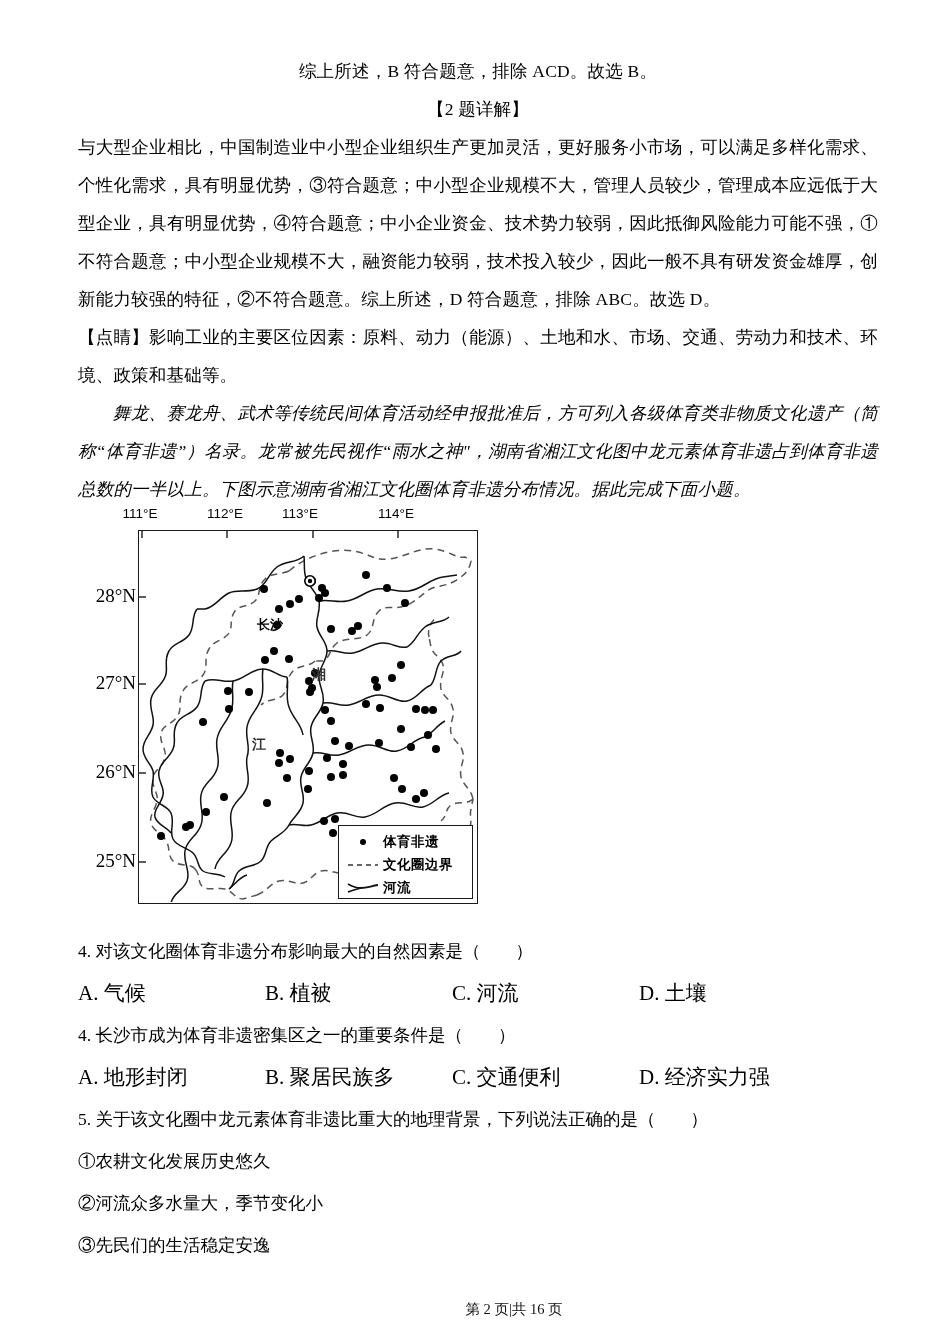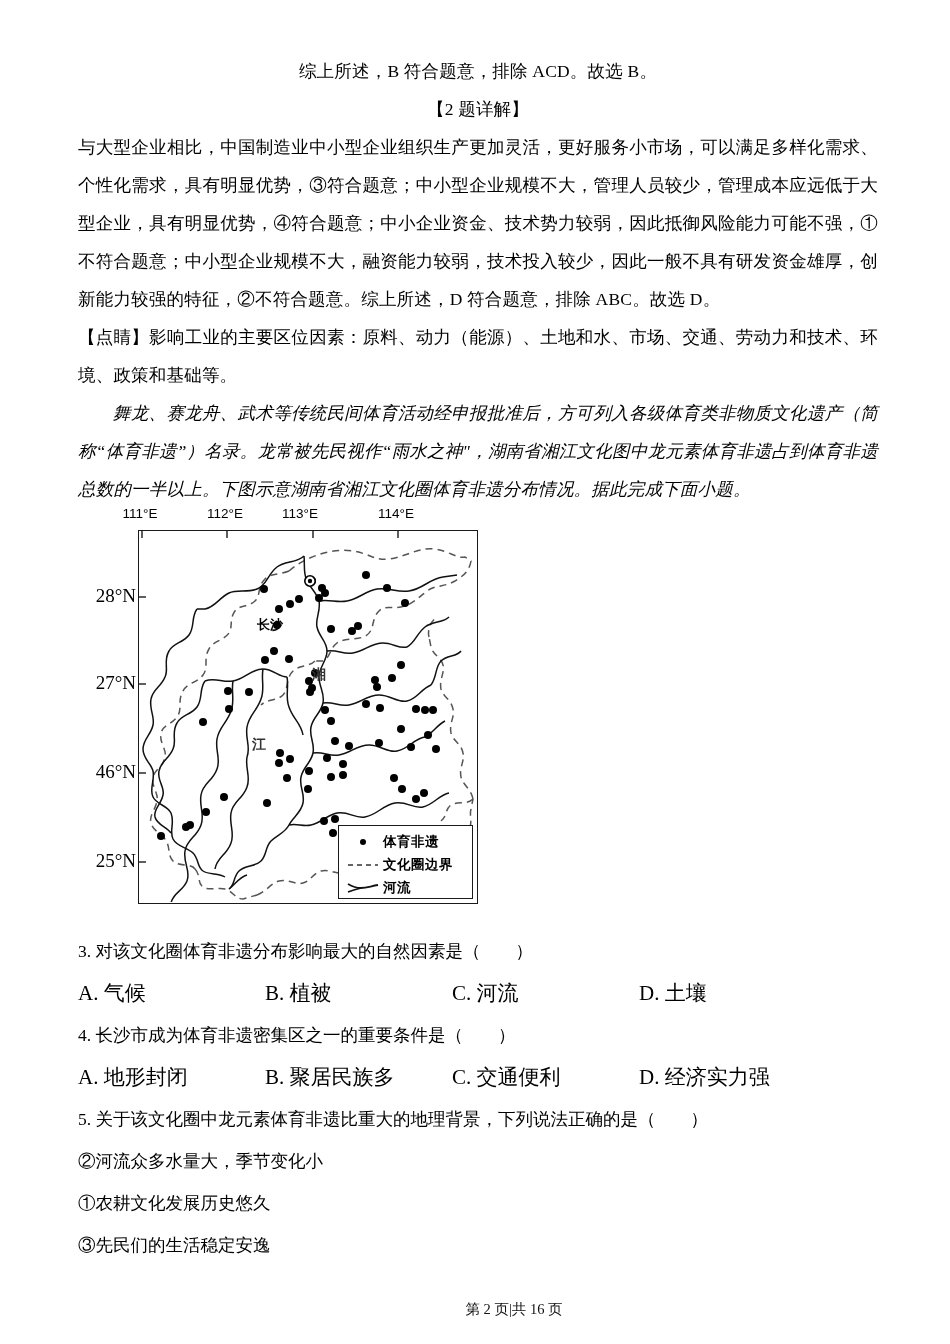--- a/index.html
+++ b/index.html
@@ -197,21 +197,21 @@
 
     <div class="lon-axis">
       <div class="lon-lab" style="left:52px;">111°E</div>
       <div class="lon-lab" style="left:137px;">112°E</div>
       <div class="lon-lab" style="left:212px;">113°E</div>
       <div class="lon-lab" style="left:308px;">114°E</div>
     </div>
 
     <div class="lat-lab" style="top:90px;">28°N</div>
     <div class="lat-lab" style="top:177px;">27°N</div>
-    <div class="lat-lab" style="top:266px;">46°N</div>
+    <div class="lat-lab" style="top:266px;">26°N</div>
     <div class="lat-lab" style="top:355px;">25°N</div>
 
     <div class="map-frame">
       <svg width="337" height="371" viewBox="0 0 337 371">
 
         <g stroke="#1a1a1a" stroke-width="1.4">
           <line x1="3" y1="0" x2="3" y2="7"></line>
           <line x1="88" y1="0" x2="88" y2="7"></line>
           <line x1="174" y1="0" x2="174" y2="7"></line>
           <line x1="259" y1="0" x2="259" y2="7"></line>
@@ -410,37 +410,37 @@
               </svg>
           </span>
           <span class="leg-txt">河流</span>
         </div>
       </div>
     </div>
   </div>
 
   <div class="questions">
 
-    <p class="q-stem">3. 对该文化圈体育非遗分布影响最大的自然因素是（　　）</p>
+    <p class="q-stem">4. 对该文化圈体育非遗分布影响最大的自然因素是（　　）</p>
     <div class="opt-row">
       <span class="opt">A. 气候</span>
       <span class="opt">B. 植被</span>
       <span class="opt">C. 河流</span>
       <span class="opt">D. 土壤</span>
     </div>
 
     <p class="q-stem">4. 长沙市成为体育非遗密集区之一的重要条件是（　　）</p>
     <div class="opt-row">
       <span class="opt">A. 地形封闭</span>
       <span class="opt">B. 聚居民族多</span>
       <span class="opt">C. 交通便利</span>
       <span class="opt">D. 经济实力强</span>
     </div>
 
     <p class="q-stem">5. 关于该文化圈中龙元素体育非遗比重大的地理背景，下列说法正确的是（　　）</p>
+    <p class="sub-item">①农耕文化发展历史悠久</p>
     <p class="sub-item">②河流众多水量大，季节变化小</p>
-    <p class="sub-item">①农耕文化发展历史悠久</p>
     <p class="sub-item">③先民们的生活稳定安逸</p>
   </div>
 
   <div class="footer">第 2 页|共 16 页</div>
 
 </div>
 
 </body></html>

